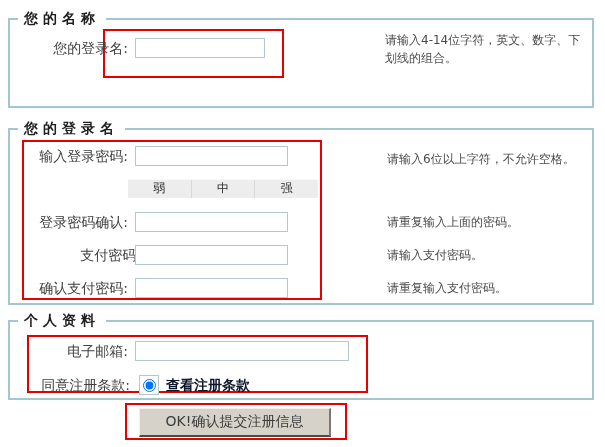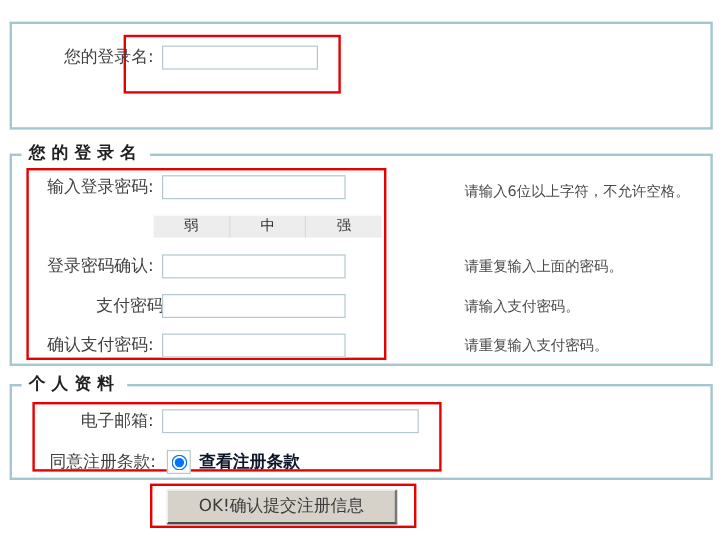--- a/index.html
+++ b/index.html
@@ -38,22 +38,24 @@
                 border-top:1px solid #f2f0eb; border-left:1px solid #f2f0eb;
                 border-right:2px solid #7a7771; border-bottom:2px solid #4d4b46; }
 </style>
 </head>
 <body>
 
 <div class="page">
 
   <div class="fsbox" style="left:8px; top:18px; width:586px; height:90px;"></div>
   <div class="redbox" style="left:103px; top:29px; width:181px; height:49px;"></div>
+  <span class="legend" style="left:18px; top:10px;">您的名称</span>
   <span class="lbl" style="left:28px; top:41px; width:100px;">您的登录名:</span>
   <input class="ipt" style="left: 135px; top: 38px; width: 130px;" type="text" value="">
+  <div class="hint" style="left:385px; top:31px; width:198px;">请输入4-14位字符，英文、数字、下划线的组合。</div>
 
   <div class="fsbox" style="left:8px; top:128px; width:586px; height:177px;"></div>
   <div class="redbox" style="left:22px; top:140px; width:300px; height:160px;"></div>
   <span class="legend" style="left:18px; top:120px;">您的登录名</span>
 
   <span class="lbl" style="left:23px; top:149px; width:105px;">输入登录密码:</span>
   <input class="ipt" style="left: 135px; top: 146px; width: 153px;" type="password" value="">
 
   <div class="strength">
     <div class="cell">弱</div>

